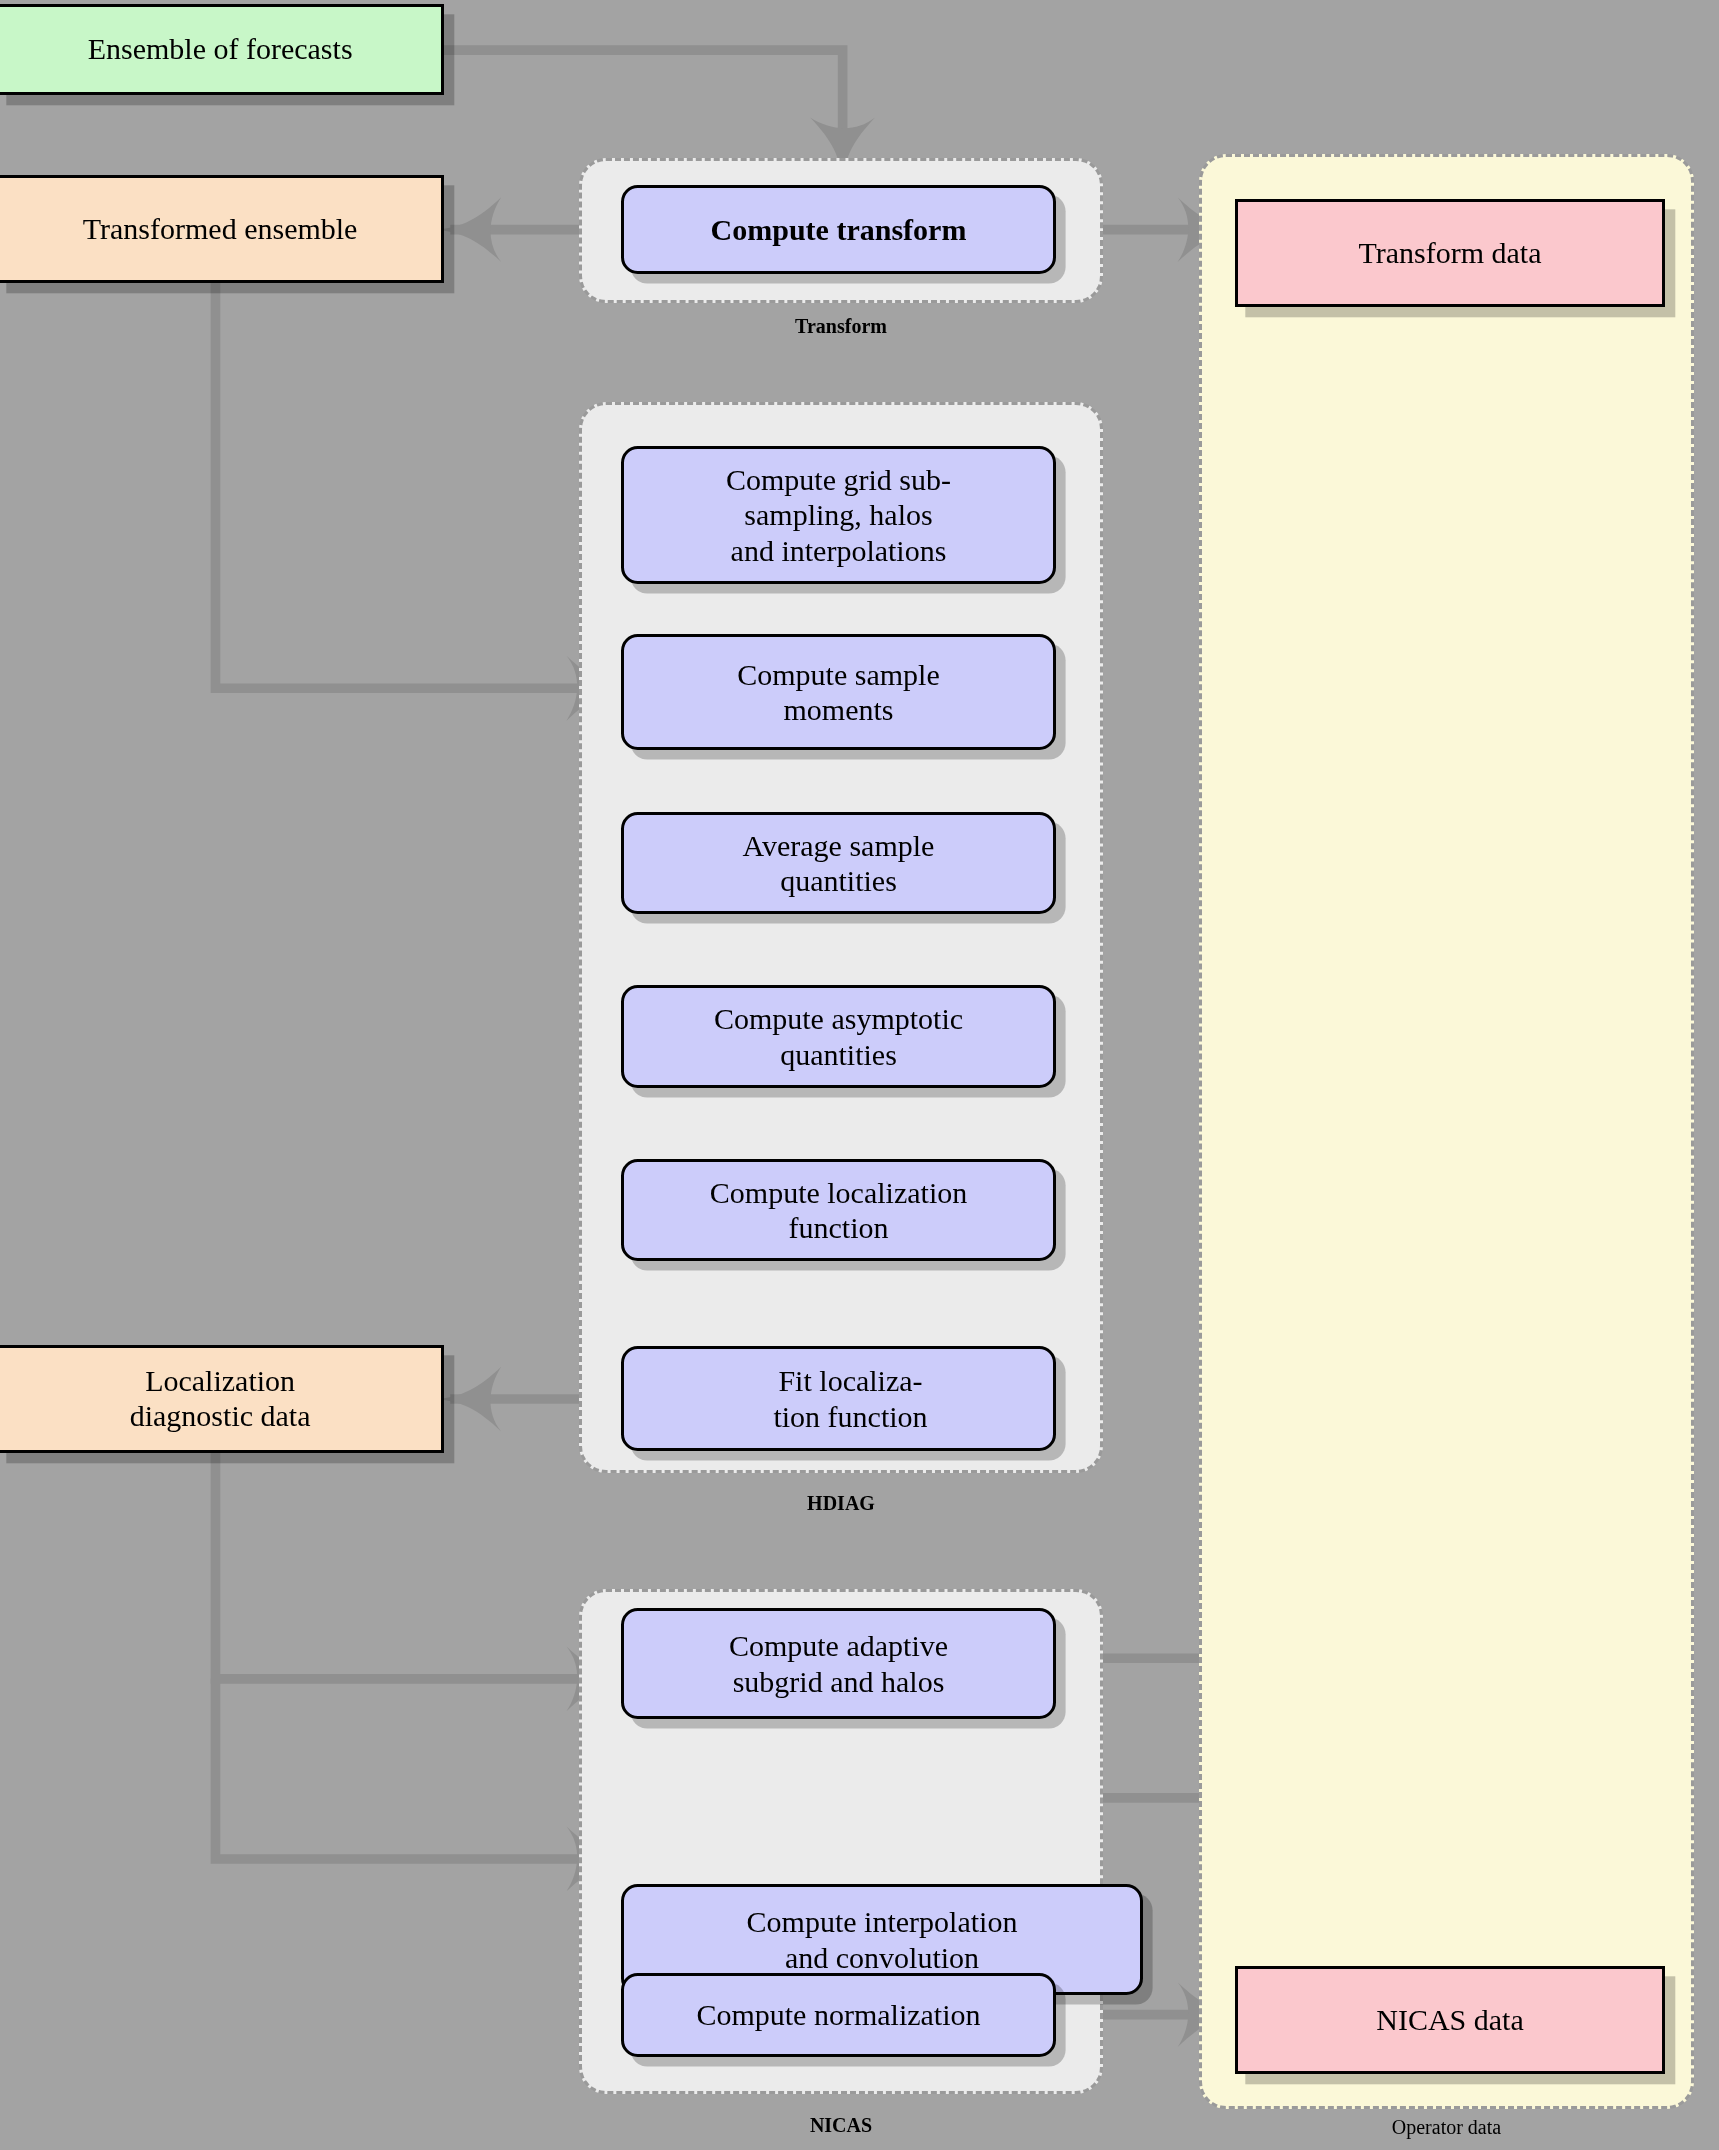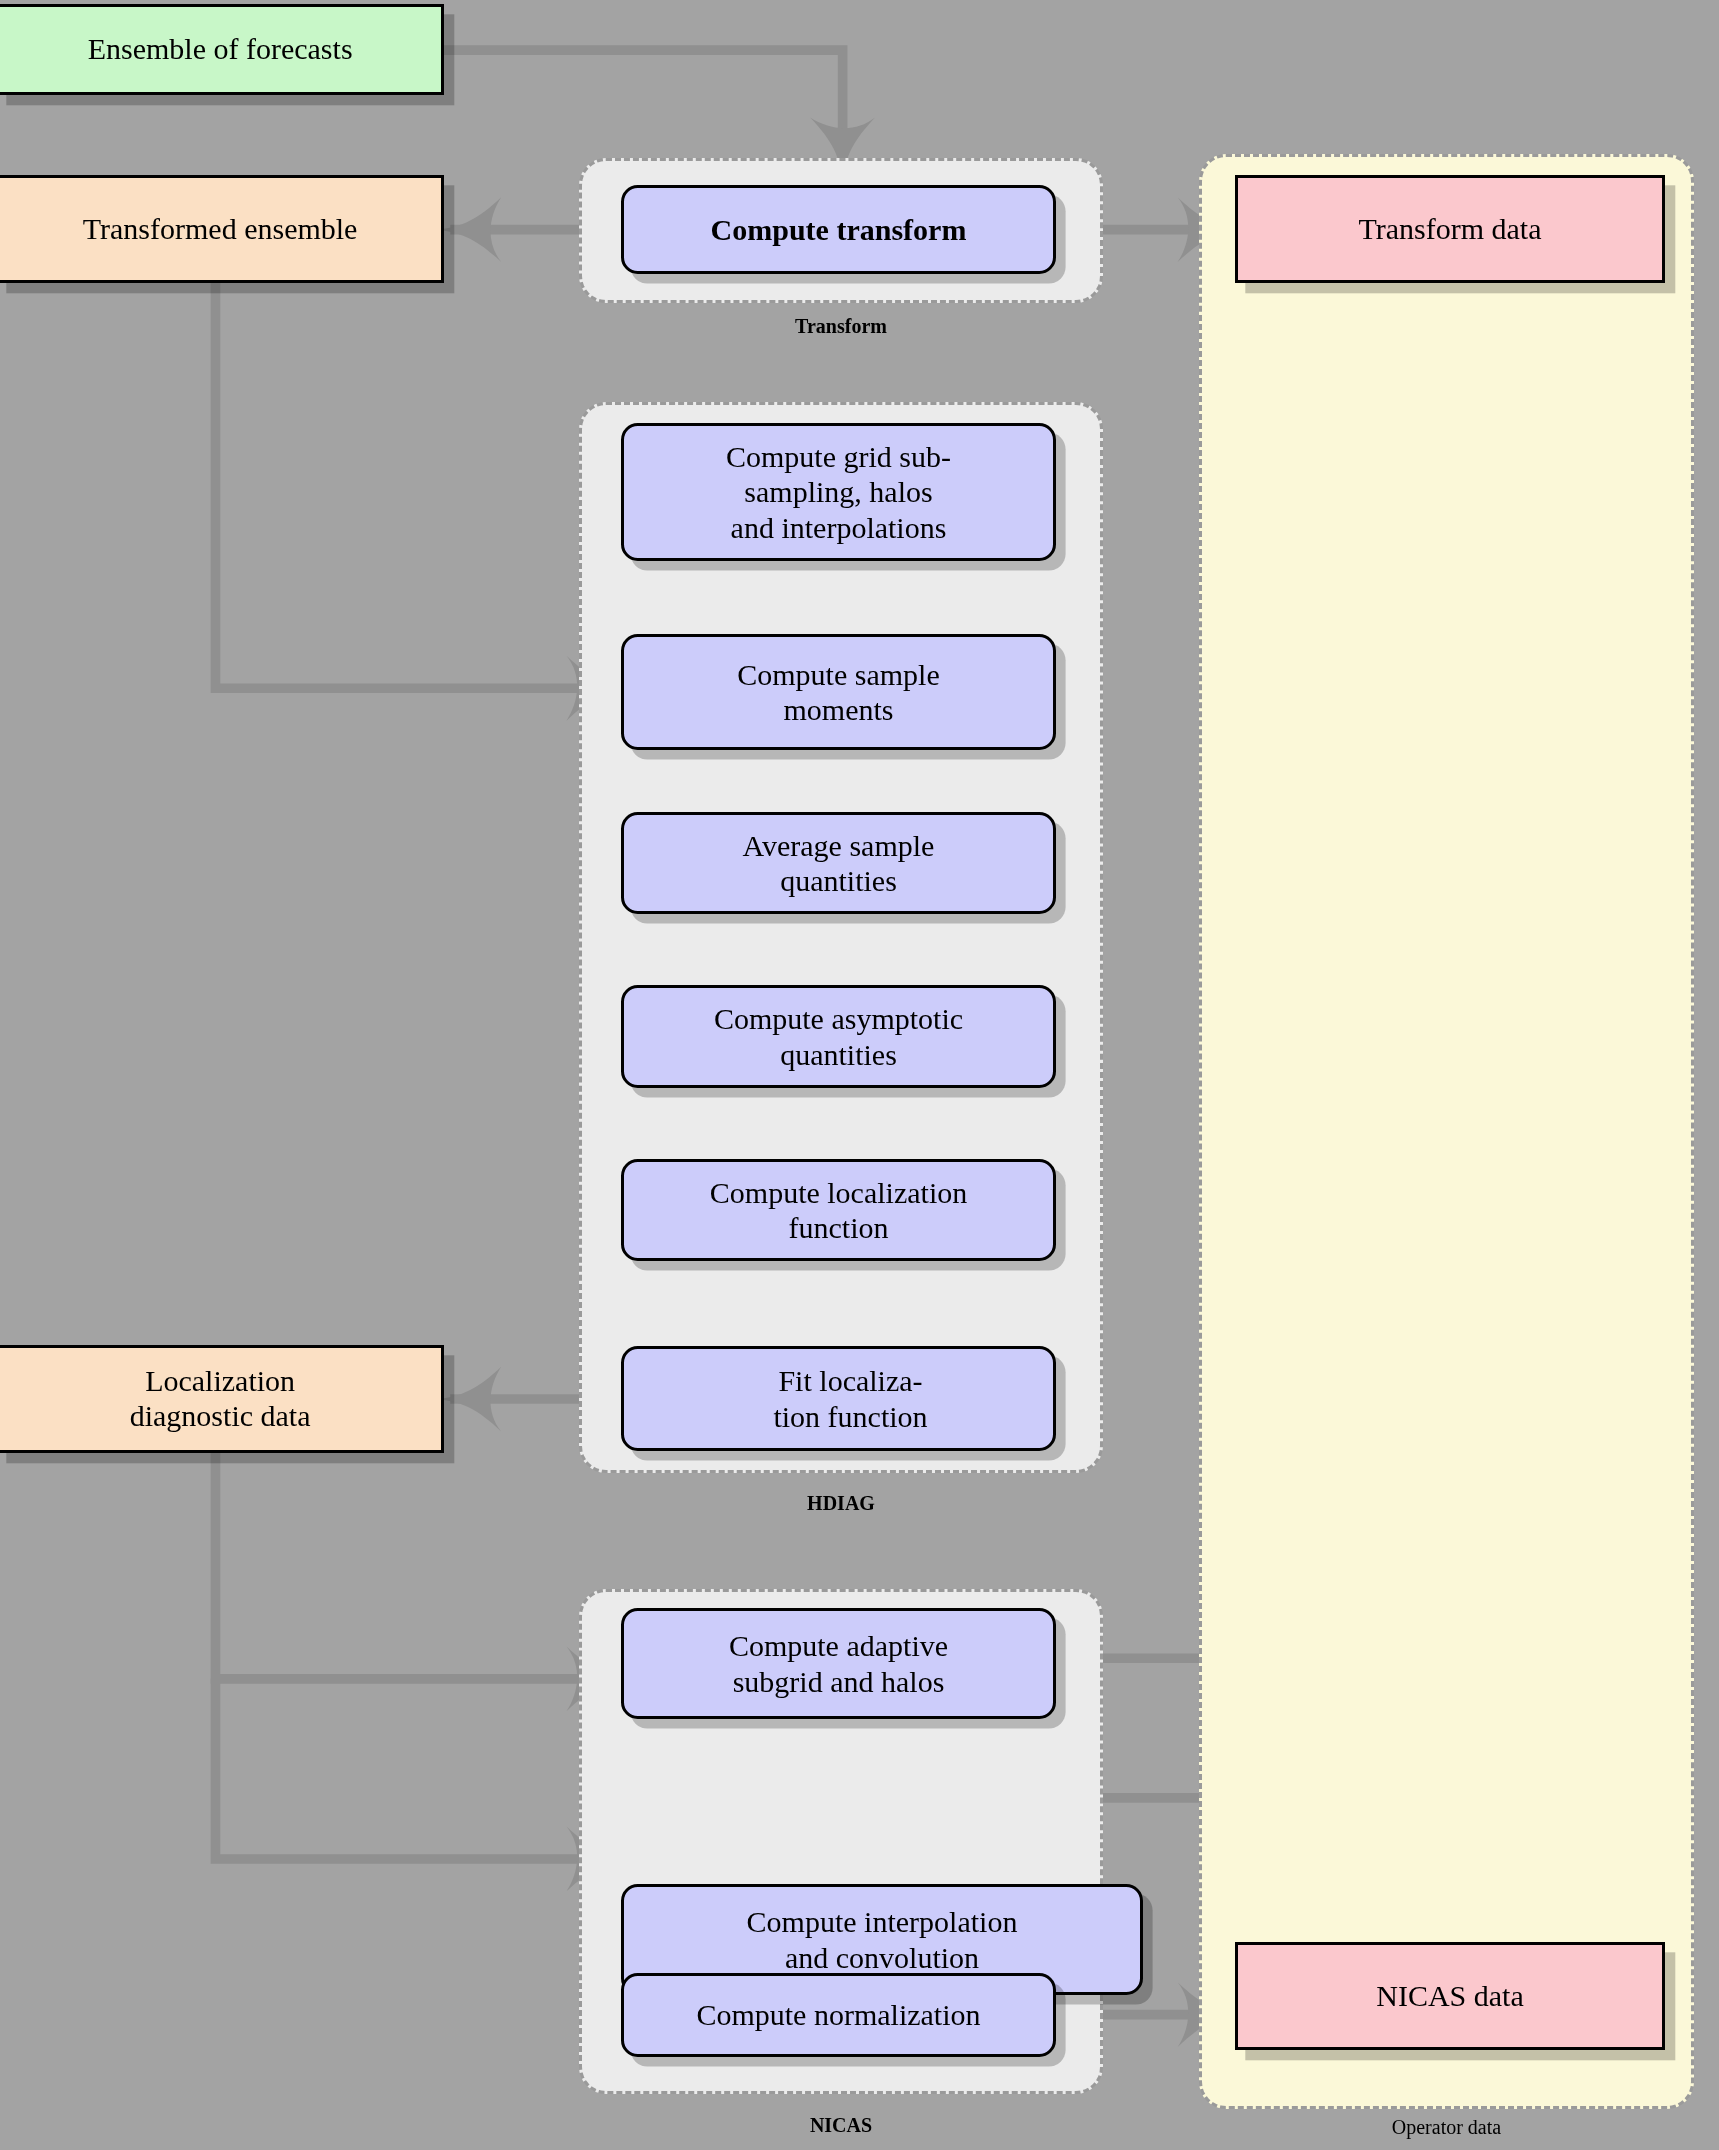--- a/index.html
+++ b/index.html
@@ -16,21 +16,21 @@
   .caption{position:absolute;text-align:center;color:#000;font-size:20px;line-height:1;}
   .caption.bold{font-weight:bold;}
 
   
   .sqbox{position:absolute;box-sizing:border-box;border:3.2px solid #000;
          display:flex;align-items:center;justify-content:center;text-align:center;
          font-size:30px;line-height:1.16;color:#000;
          box-shadow:10.3px 10.3px 0 0 rgba(0,0,0,0.22);}
   .sqbox.green{background:#c8f7c8;}
   .sqbox.peach{background:#fbe0c4;}
-  .sqbox.pink{background:#fbc8cd;}
+  .sqbox.pink{background:#fbc8cd;margin-top:24px;}
 
   
   .rbox{position:absolute;box-sizing:border-box;border:3.2px solid #000;border-radius:16.7px;
         background:#ccccfa;display:flex;align-items:center;justify-content:center;
         text-align:center;font-size:30px;line-height:1.18;color:#000;
         box-shadow:9.6px 9.6px 0 0 rgba(0,0,0,0.22);}
 
   .boxtext{display:block;padding:0 9px;}
 </style>
 </head>
@@ -102,21 +102,21 @@
   </div>
 
   <div class="sqbox pink" style="left:1235px;top:1942px;width:430px;height:108px;">
     <span class="boxtext">NICAS data</span>
   </div>
 
   <div class="rbox" style="left:621px;top:185px;width:435px;height:89px;font-weight:bold;">
     <span class="boxtext">Compute transform</span>
   </div>
 
-  <div class="rbox" style="left:621px;top:423px;width:435px;height:138px;white-space:pre-line;">
+  <div class="rbox" style="left:621px;top:446px;width:435px;height:138px;white-space:pre-line;">
     <span class="boxtext">Compute grid sub-
 sampling, halos
 and interpolations</span>
   </div>
 
   <div class="rbox" style="left:621px;top:634px;width:435px;height:116px;white-space:pre-line;">
     <span class="boxtext">Compute sample
 moments</span>
   </div>
 

